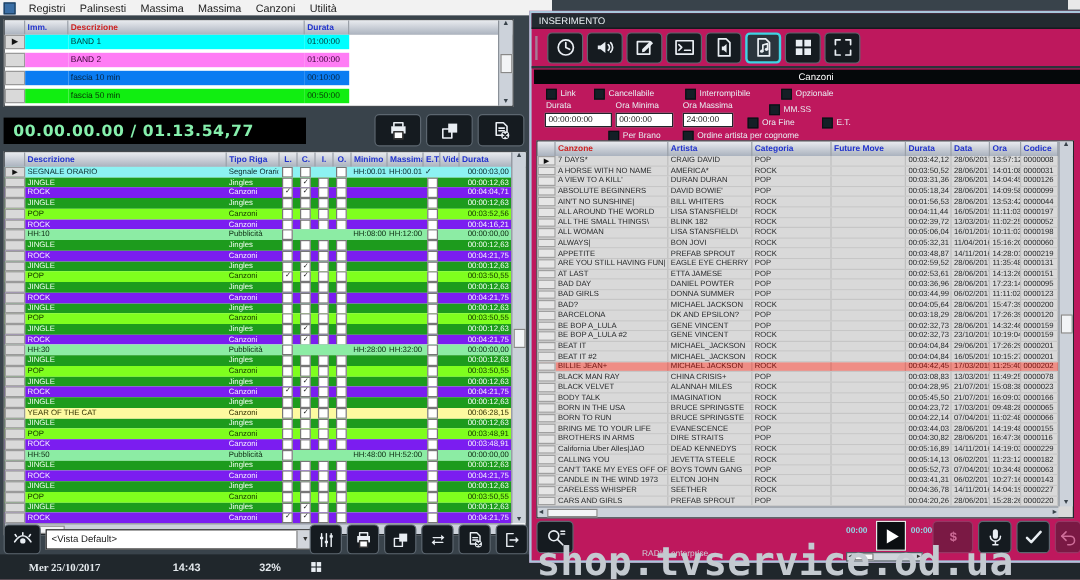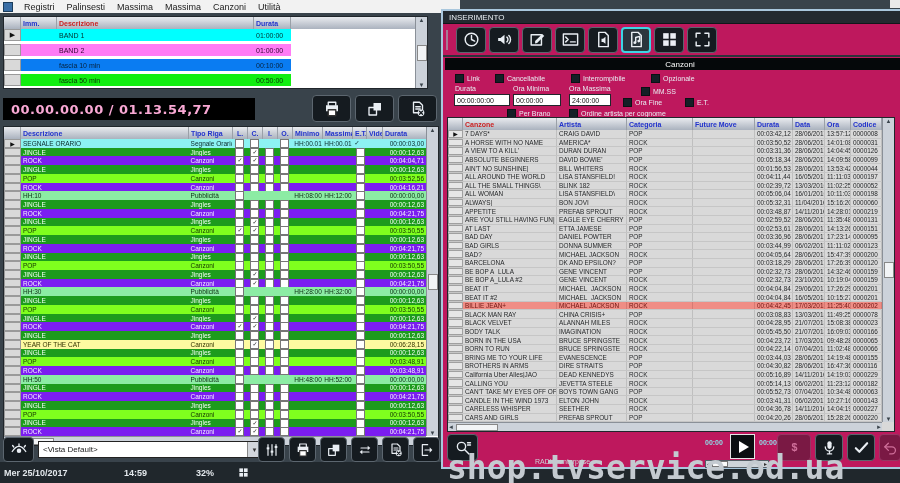--- a/index.html
+++ b/index.html
@@ -31,21 +31,21 @@
   .lt-row .sel{width:17px;height:12px;background:#d9d9d9;border:1px solid #9a9a9a;box-sizing:border-box;
                font-size:7px;display:flex;align-items:center;justify-content:center;color:#111;}
   .lt-row .cell{height:12px;display:flex;align-items:center;padding-left:2px;box-sizing:border-box;overflow:hidden;}
   .vscroll{position:absolute;right:0;top:0;bottom:0;width:12px;background:#ccd2da;border-left:1px solid #8a9098;
            display:flex;flex-direction:column;align-items:center;justify-content:space-between;
            font-size:6px;color:#39434b;box-sizing:border-box;}
   .vthumb{width:8px;height:14px;background:#f2f4f6;border:1px solid #888;}
   .hscroll{position:absolute;left:0;bottom:0;height:9px;background:#ccd2da;border-top:1px solid #8a9098;
            display:flex;align-items:center;justify-content:space-between;font-size:6px;color:#39434b;box-sizing:border-box;}
   .hthumb{width:40px;height:5px;background:#f2f4f6;border:1px solid #888;}
-  .timedisp{position:absolute;left:3px;top:85px;width:252px;height:22px;background:#000;color:#f9a8d4;
+  .timedisp{position:absolute;left:3px;top:85px;width:252px;height:22px;background:#000;color:#86efac;
             font-size:13px;font-weight:bold;display:flex;align-items:center;padding-left:8px;
             box-sizing:border-box;font-family:"DejaVu Sans",sans-serif;letter-spacing:.5px;}
   .ltopbtns{position:absolute;right:4px;top:82px;display:flex;gap:4px;}
   .ltopbtns .btn{width:39px;height:27px;}
   
   .mt{position:absolute;left:3px;top:113px;width:436px;height:320px;background:#fff;border:1px solid #20262b;box-sizing:border-box;}
   .mt .thead .hc{padding-left:2px;}
   .c-sel{width:17px;} .c-desc{width:168px;} .c-tipo{width:44px;}
   .c-cb{width:15px;justify-content:center;padding-left:0 !important;text-align:center;}
   .c-min{width:30px;} .c-max{width:30px;} .c-et{width:14px;} .c-vid{width:16px;} .c-dur{width:44px;}
@@ -68,21 +68,21 @@
   .combo{position:absolute;left:38px;top:4px;width:224px;height:17px;background:#fff;border:1px solid #222;
          font-size:8px;color:#222;display:flex;align-items:center;padding-left:4px;box-sizing:border-box;}
   .combo .arrow{margin-left:auto;width:13px;height:100%;background:#d2d6dc;border-left:1px solid #888;
                 display:flex;align-items:center;justify-content:center;font-size:6px;color:#333;}
   .ltoolbtns{position:absolute;right:3px;top:0;display:flex;gap:4px;}
   .ltoolbtns .btn{width:27px;height:25px;}
   
   .sbar{position:absolute;left:0;top:462px;width:900px;height:21px;background:#20272c;color:#e3e8ec;
         font-size:9px;display:flex;align-items:center;font-weight:bold;}
   .sbar span{margin-right:0;}
-  .sb-date{margin-left:4px;width:120px;}
+  .sb-date{margin-left:24px;width:120px;font-family:Liberation Serif, serif;}
   .sb-time{width:72px;}
   .sb-pct{width:42px;}
   
   .rwin{position:absolute;left:441px;top:9px;width:478px;height:460px;background:#be185d;
         border:2px solid #a9c7dd;box-sizing:border-box;z-index:5;}
   .rtitle{height:12px;background:#232a30;color:#e8eef2;font-size:8px;display:flex;align-items:center;
           padding-left:6px;border-bottom:1px solid #11161a;}
   .rtool{position:absolute;left:0;top:13px;width:100%;height:31px;border-bottom:2px solid #2b333a;
          display:flex;align-items:center;}
   .grip{width:4px;height:20px;border-left:2px solid #9aa6b0;margin:0 4px 0 3px;opacity:.7;}
@@ -1083,21 +1083,21 @@
               <path d="M9 12h8"></path>
               <path d="M16 8l4 4-4 4z" class="f"></path>
             </svg>
           </div>
         </div>
     </div>
   </div>
 
   <div class="sbar">
     <span class="sb-date">Mer 25/10/2017</span>
-    <span class="sb-time">14:59</span>
+    <span class="sb-time">14:43</span>
     <span class="sb-pct">32%</span>
     <span id="winlogo" style="display:flex;">
         <svg class="ic" viewBox="0 0 24 24" width="11" height="11">
           <rect x="3" y="3" width="8" height="8" class="f"></rect>
           <rect x="13" y="3" width="8" height="8" class="f"></rect>
           <rect x="3" y="13" width="8" height="8" class="f"></rect>
           <rect x="13" y="13" width="8" height="8" class="f"></rect>
         </svg>
       </span>
   </div>

